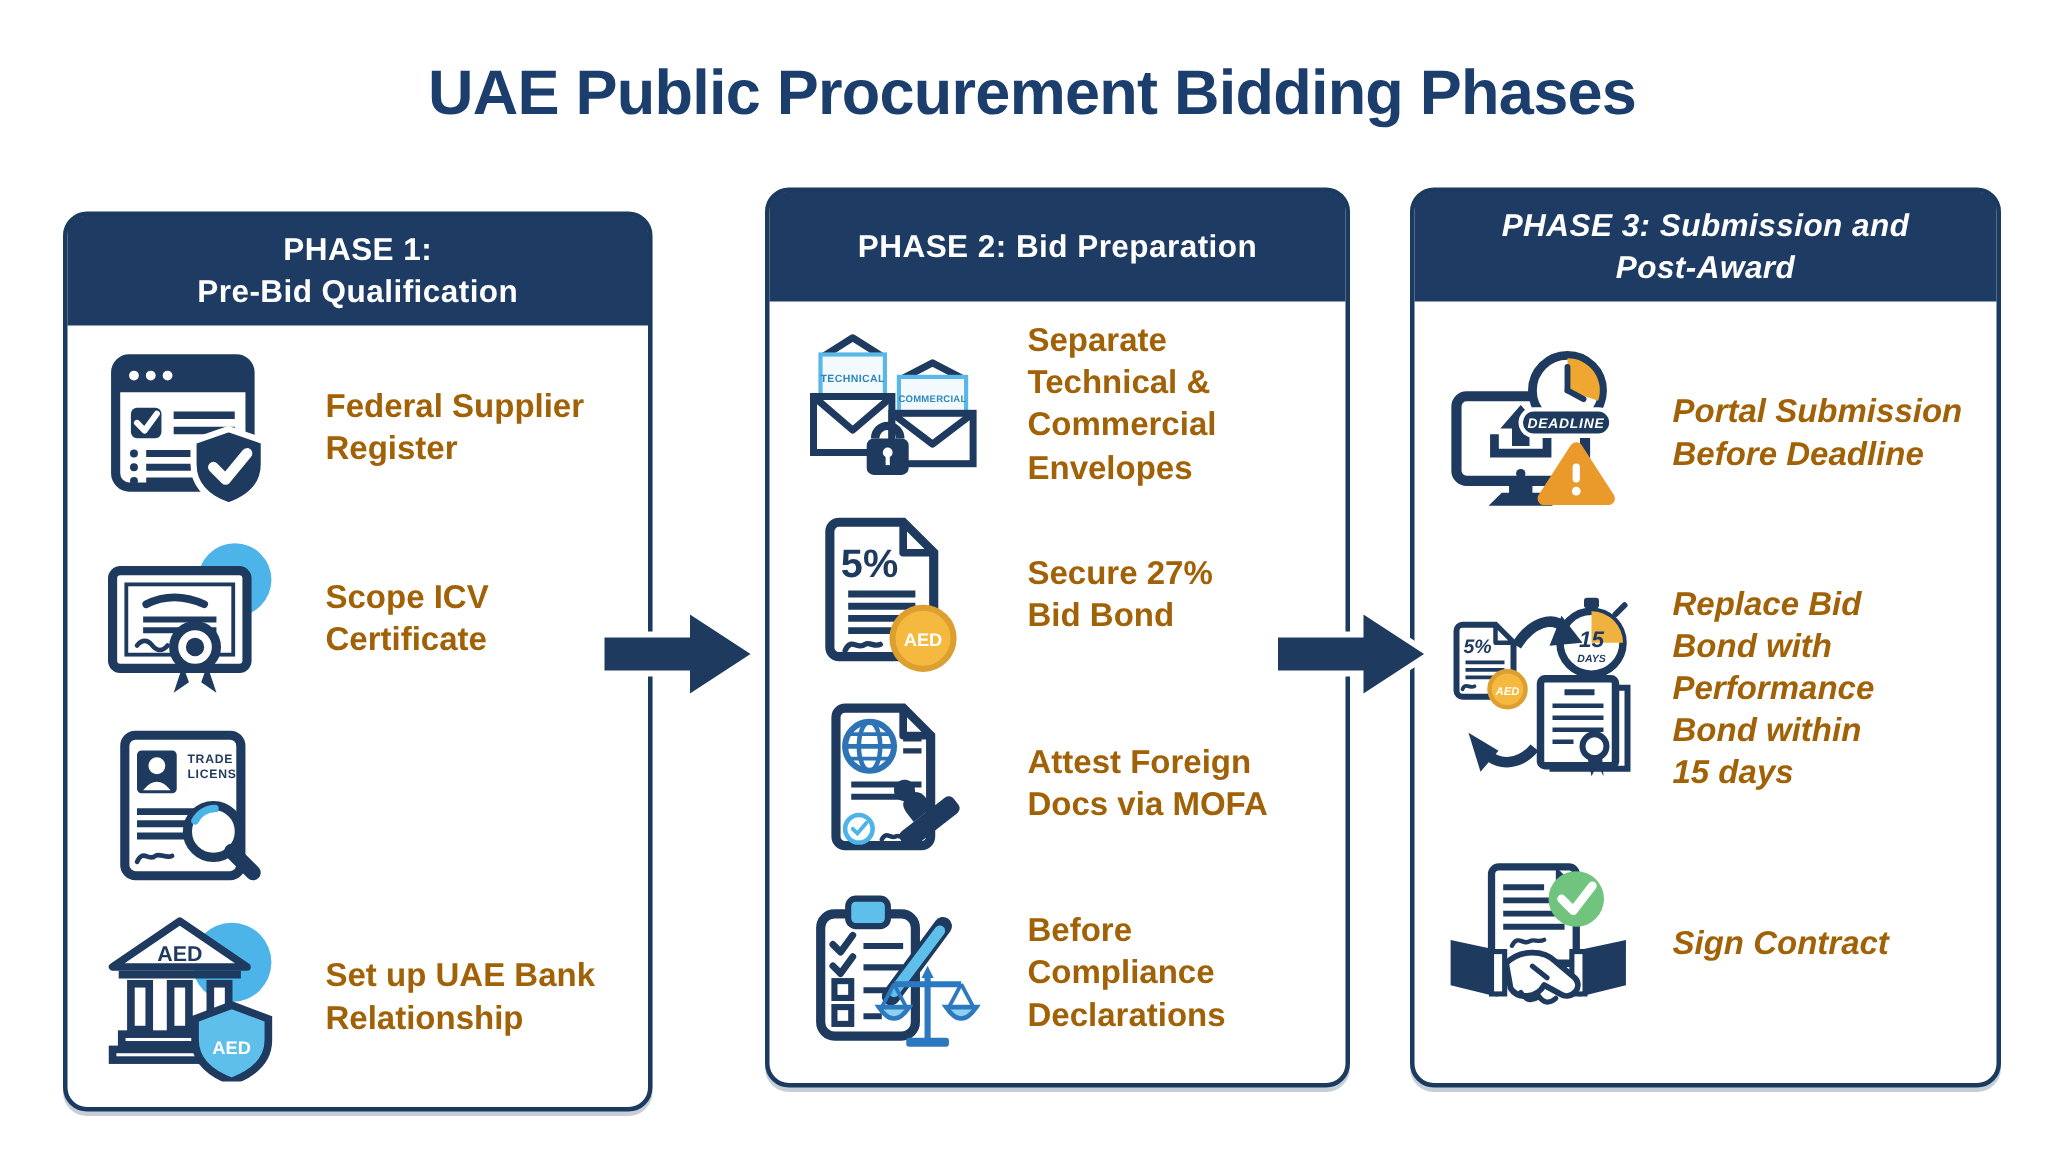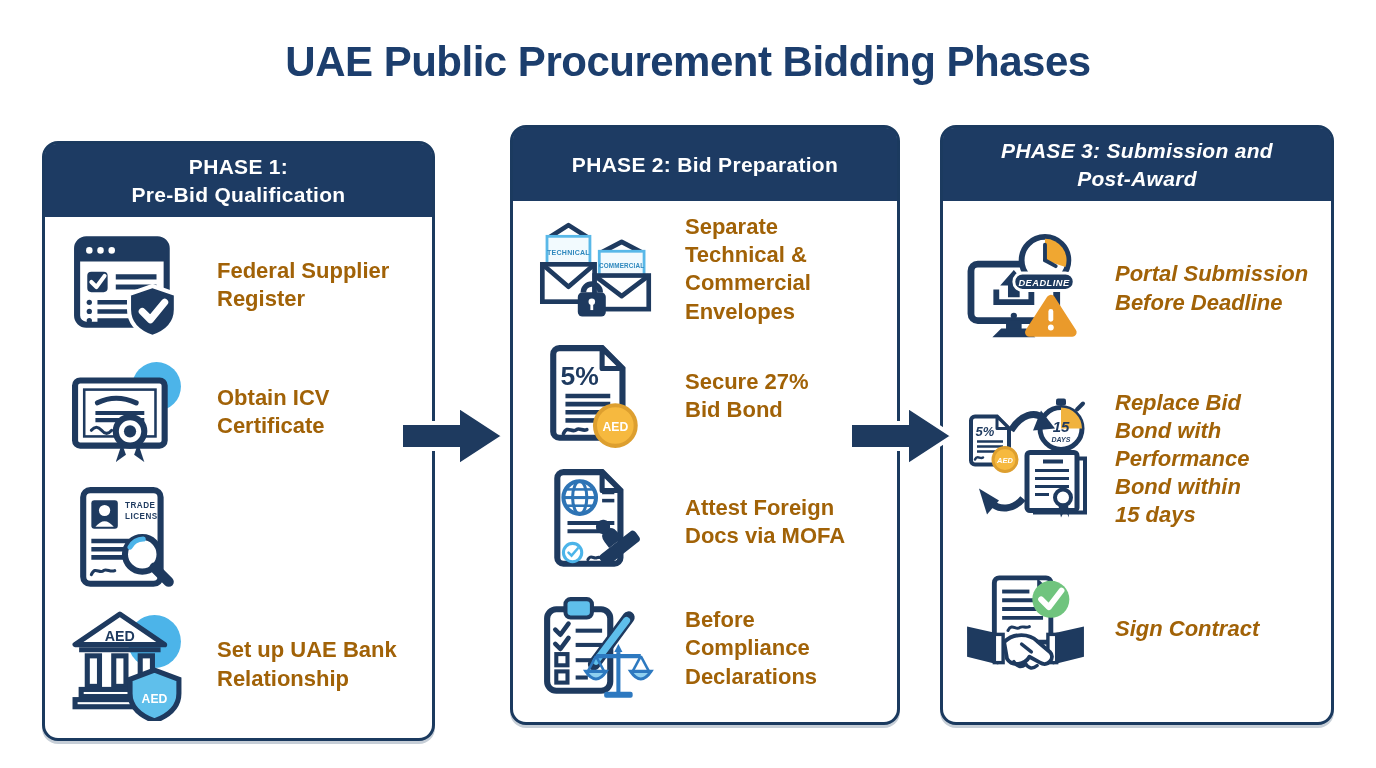--- a/index.html
+++ b/index.html
@@ -74,21 +74,21 @@
             <path d="M30,46 q18,-9 38,0" fill="none" stroke="#1e3a5f" stroke-width="5" stroke-linecap="round"></path>
             <line x1="28" y1="56" x2="76" y2="56" stroke="#1e3a5f" stroke-width="4"></line>
             <line x1="28" y1="63" x2="76" y2="63" stroke="#1e3a5f" stroke-width="4"></line>
             <path d="M24,73 q5,-6 10,0 t10,0" fill="none" stroke="#1e3a5f" stroke-width="3" stroke-linecap="round"></path>
             <circle cx="62" cy="74" r="14" fill="#fff" stroke="#1e3a5f" stroke-width="6"></circle>
             <circle cx="62" cy="74" r="6" fill="#1e3a5f"></circle>
             <polygon points="54,86 48,104 58,97" fill="#1e3a5f"></polygon>
             <polygon points="70,86 76,104 66,97" fill="#1e3a5f"></polygon>
           </svg>
         </div>
-        <div class="label">Obtain ICV
+        <div class="label">Scope ICV
 Certificate</div>
       </div>
 
       <div class="item">
         <div class="icon">
           <svg viewBox="0 0 120 110">
             <rect x="16" y="8" width="76" height="92" rx="7" fill="#fff" stroke="#1e3a5f" stroke-width="6"></rect>
             <rect x="24" y="18" width="26" height="28" rx="3" fill="#1e3a5f"></rect>
             <circle cx="37" cy="28" r="5.5" fill="#fff"></circle>
             <path d="M28,44 q9,-11 18,0 z" fill="#fff"></path>

